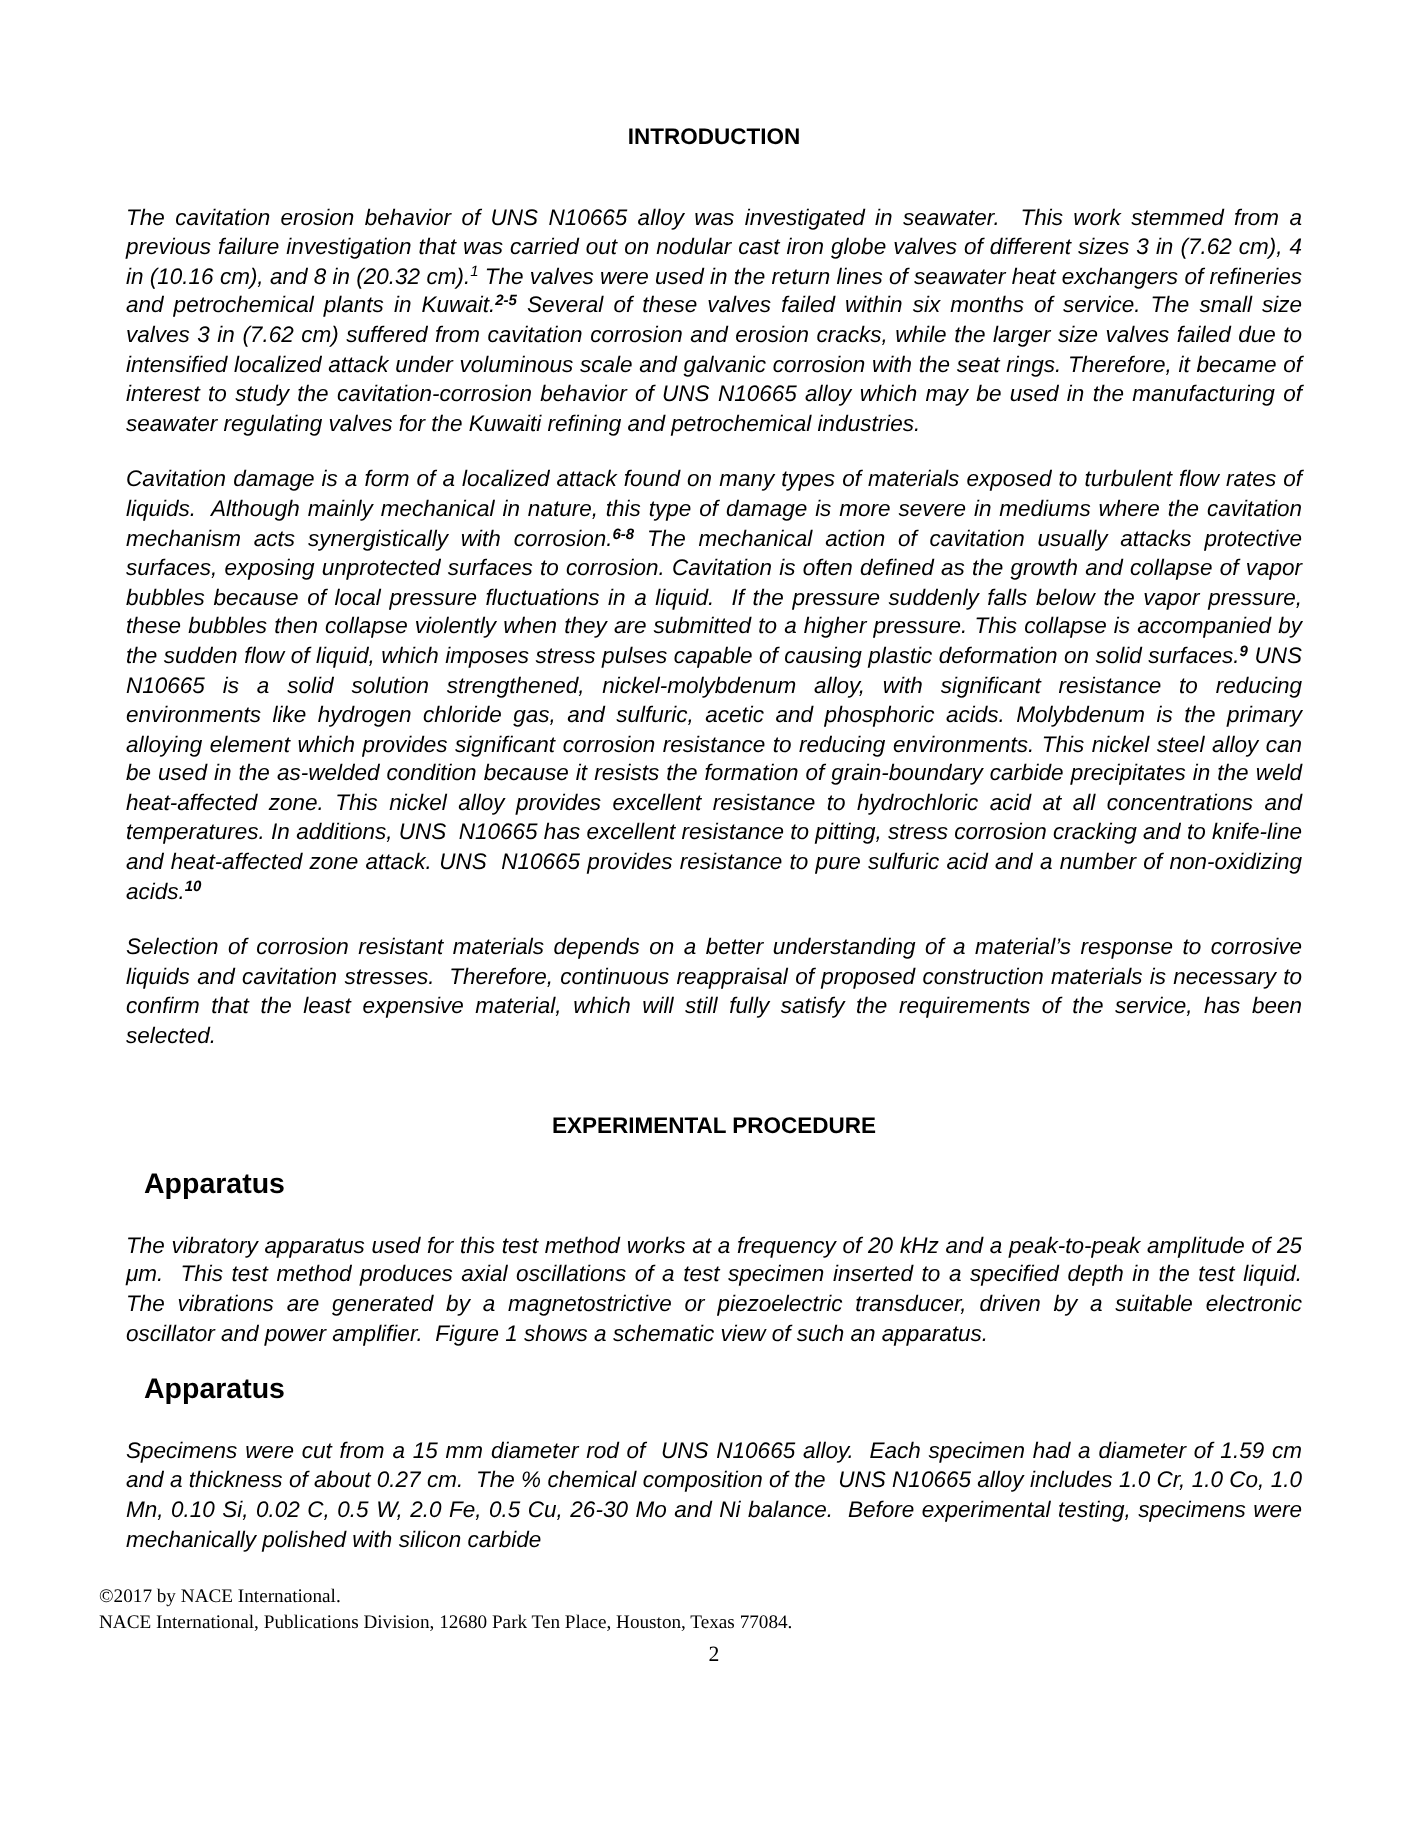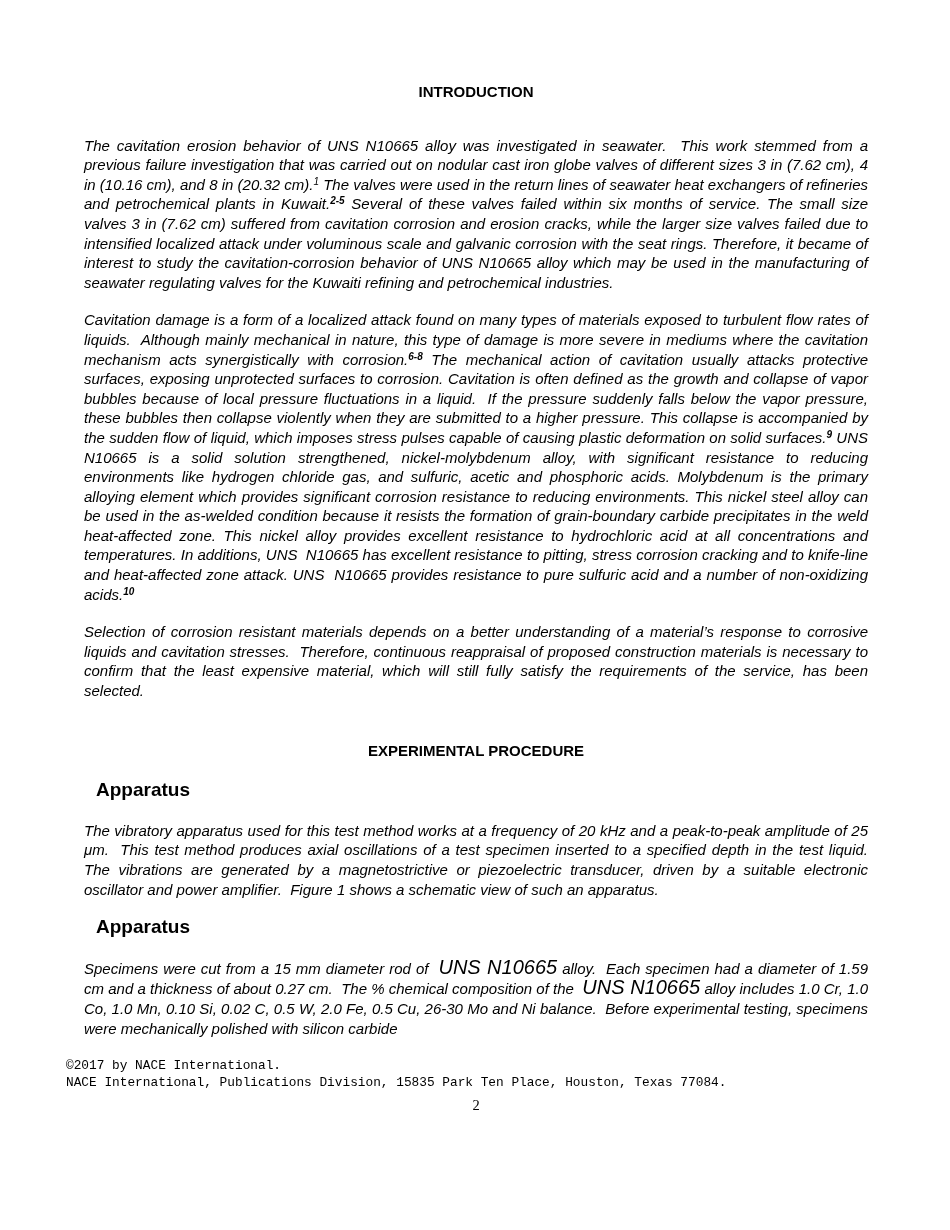--- a/index.html
+++ b/index.html
@@ -46,31 +46,30 @@
     font-weight: bold;
   }
   sup {
     font-size: 10px;
     line-height: 0;
     position: relative;
     vertical-align: baseline;
     top: -5px;
   }
   .b { font-weight: bold; }
-  .alt { font-size: 20px; }
+  .alt { font-size: 15px; }
   .footer {
     margin: 20px 0 0 -18px;
     width: 872px;
     font-family: "Liberation Serif", serif;
     font-size: 12.8px;
     line-height: 16.6px;
   }
   .footer-line {
     white-space: nowrap;
-    font-family: Liberation Mono, monospace;
   }
   .pagenum {
     margin-top: 5px;
     text-align: center;
     font-family: "Liberation Serif", serif;
     font-size: 14.5px;
     line-height: 18px;
   }
 </style>
 </head>
@@ -91,18 +90,18 @@
   <p class="subheading">Apparatus</p>
 
   <p class="para"><span>The vibratory apparatus used for this test method works at a frequency of 20 kHz and a peak-to-peak amplitude of 25 μm.  This test method produces axial oscillations of a test specimen inserted to a specified depth in the test liquid.  The vibrations are generated by a magnetostrictive or piezoelectric transducer, driven by a suitable electronic oscillator and power amplifier.  Figure 1 shows a schematic view of such an apparatus.</span></p>
 
   <p class="subheading">Apparatus</p>
 
   <p class="para tight"><span>Specimens were cut from a 15 mm diameter rod of  </span><span class="alt">UNS N10665</span><span> alloy.  Each specimen had a diameter of 1.59 cm and a thickness of about 0.27 cm.  The % chemical composition of the  </span><span class="alt">UNS N10665</span><span> alloy includes 1.0 Cr, 1.0 Co, 1.0 Mn, 0.10 Si, 0.02 C, 0.5 W, 2.0 Fe, 0.5 Cu, 26-30 Mo and Ni balance.  Before experimental testing, specimens were mechanically polished with silicon carbide</span></p>
 
   <div class="footer">
     <div class="footer-line">©2017 by NACE International.</div>
-    <div class="footer-line">NACE International, Publications Division, 15835 Park Ten Place, Houston, Texas 77084.</div>
+    <div class="footer-line">NACE International, Publications Division, 12680 Park Ten Place, Houston, Texas 77084.</div>
   </div>
 
   <div class="pagenum">2</div>
 
 </div>
 
 </body></html>

